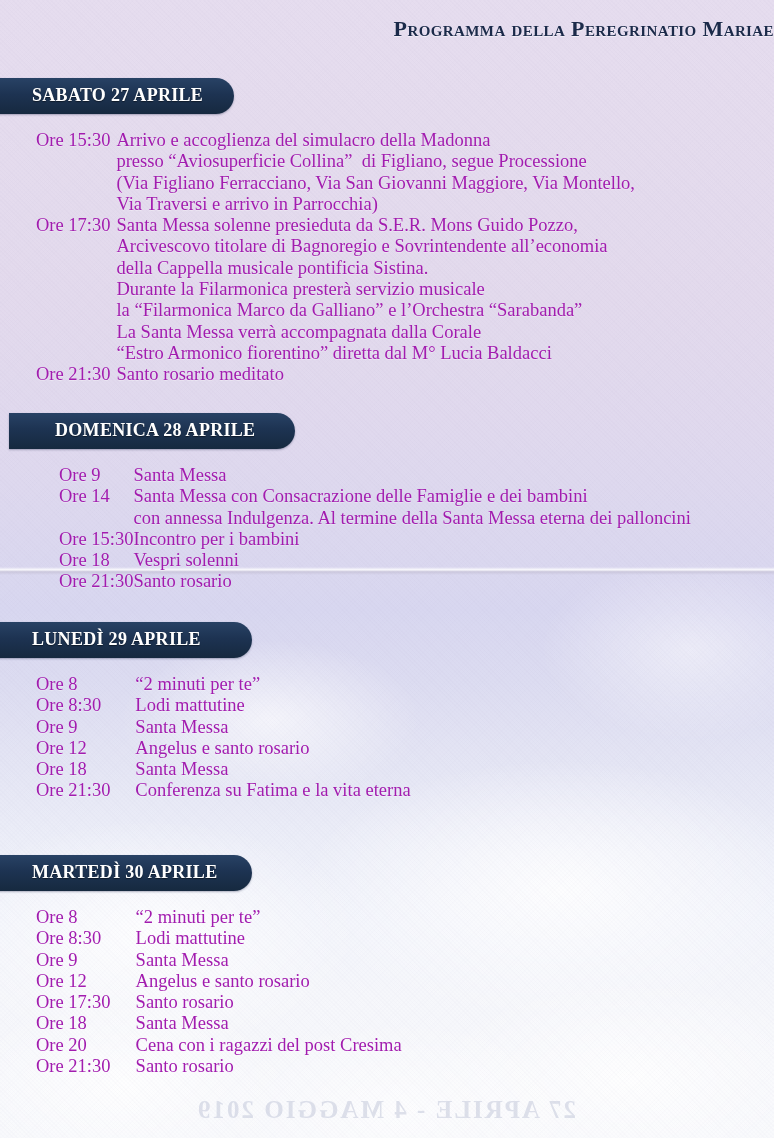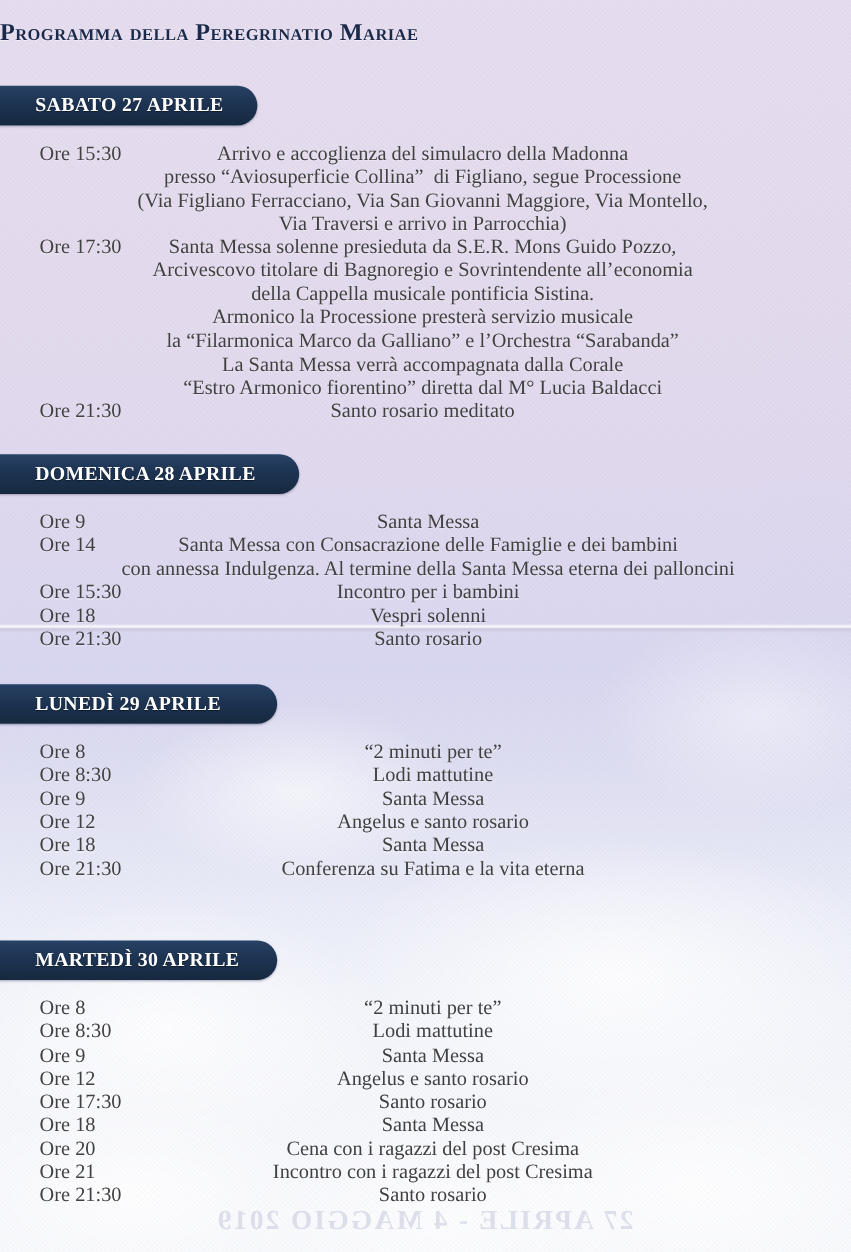--- a/index.html
+++ b/index.html
@@ -102,21 +102,21 @@
     position: absolute;
     inset: 0;
     z-index: 3;
   }
 
   #doc-title {
     position: absolute;
     top: 16px;
     left: 0;
     width: 774px;
-    text-align: left;
+    text-align: right;
     font-size: 22px;
     font-weight: bold;
     font-variant: small-caps;
     letter-spacing: .4px;
     color: #1b2a4a;
     text-shadow: 0 1px 0 rgba(255,255,255,.55);
     font-family: Liberation Serif, serif;
   }
 
   .day-section { position: absolute; left: 0; width: 652px; }
@@ -142,30 +142,30 @@
   table.schedule {
     border-collapse: collapse;
     margin-left: 36px;
     margin-top: 16px;
   }
   table.schedule td {
     padding: 0;
     vertical-align: top;
     font-size: 18.5px;
     line-height: 21.3px;
-    color: #404040;
+    color: #a21caf;
     text-shadow: 0 1px 0 rgba(255,255,255,.35);
   }
   td.time {
     width: 110px;
     white-space: nowrap;
     padding-right: 8px;
   }
   td.desc { width: 620px; }
-  td.desc div { white-space: pre; text-align: center; }
+  td.desc div { white-space: pre; }
 </style>
 </head>
 <body>
 
 <div id="page">
   <div class="cloud c1"></div>
   <div class="cloud c2"></div>
   <div class="cloud c3"></div>
   <div class="cloud c4"></div>
   <div class="cloud c5"></div>
@@ -189,35 +189,35 @@
                 <div>(Via Figliano Ferracciano, Via San Giovanni Maggiore, Via Montello,</div>
                 <div>Via Traversi e arrivo in Parrocchia)</div>
               </td>
             </tr>
             <tr>
               <td class="time">Ore 17:30</td>
               <td class="desc">
                 <div>Santa Messa solenne presieduta da S.E.R. Mons Guido Pozzo,</div>
                 <div>Arcivescovo titolare di Bagnoregio e Sovrintendente all’economia</div>
                 <div>della Cappella musicale pontificia Sistina.</div>
-                <div>Armonico la Processione presterà servizio musicale</div>
+                <div>Durante la Filarmonica presterà servizio musicale</div>
                 <div>la “Filarmonica Marco da Galliano” e l’Orchestra “Sarabanda”</div>
                 <div>La Santa Messa verrà accompagnata dalla Corale</div>
                 <div>“Estro Armonico fiorentino” diretta dal M° Lucia Baldacci</div>
               </td>
             </tr>
             <tr>
               <td class="time">Ore 21:30</td>
               <td class="desc">
                 <div>Santo rosario meditato</div>
               </td>
             </tr>
           </tbody>
         </table></div>
-      <div class="day-section" style="top: 413px;"><div class="day-banner" style="width: 286px;">DOMENICA 28 APRILE</div><table class="schedule">
+      <div class="day-section" style="top: 413px; margin-left: 23px;"><div class="day-banner" style="width: 286px;">DOMENICA 28 APRILE</div><table class="schedule">
           <tbody>
             <tr>
               <td class="time">Ore 9</td>
               <td class="desc">
                 <div>Santa Messa</div>
               </td>
             </tr>
             <tr>
               <td class="time">Ore 14</td>
               <td class="desc">
@@ -323,26 +323,20 @@
                 <div>Santa Messa</div>
               </td>
             </tr>
             <tr>
               <td class="time">Ore 20</td>
               <td class="desc">
                 <div>Cena con i ragazzi del post Cresima</div>
               </td>
             </tr>
             <tr>
-              <td class="time">Ore 21</td>
-              <td class="desc">
-                <div>Incontro con i ragazzi del post Cresima</div>
-              </td>
-            </tr>
-            <tr>
               <td class="time">Ore 21:30</td>
               <td class="desc">
                 <div>Santo rosario</div>
               </td>
             </tr>
           </tbody>
         </table></div>
     </div>
 </div>
 

